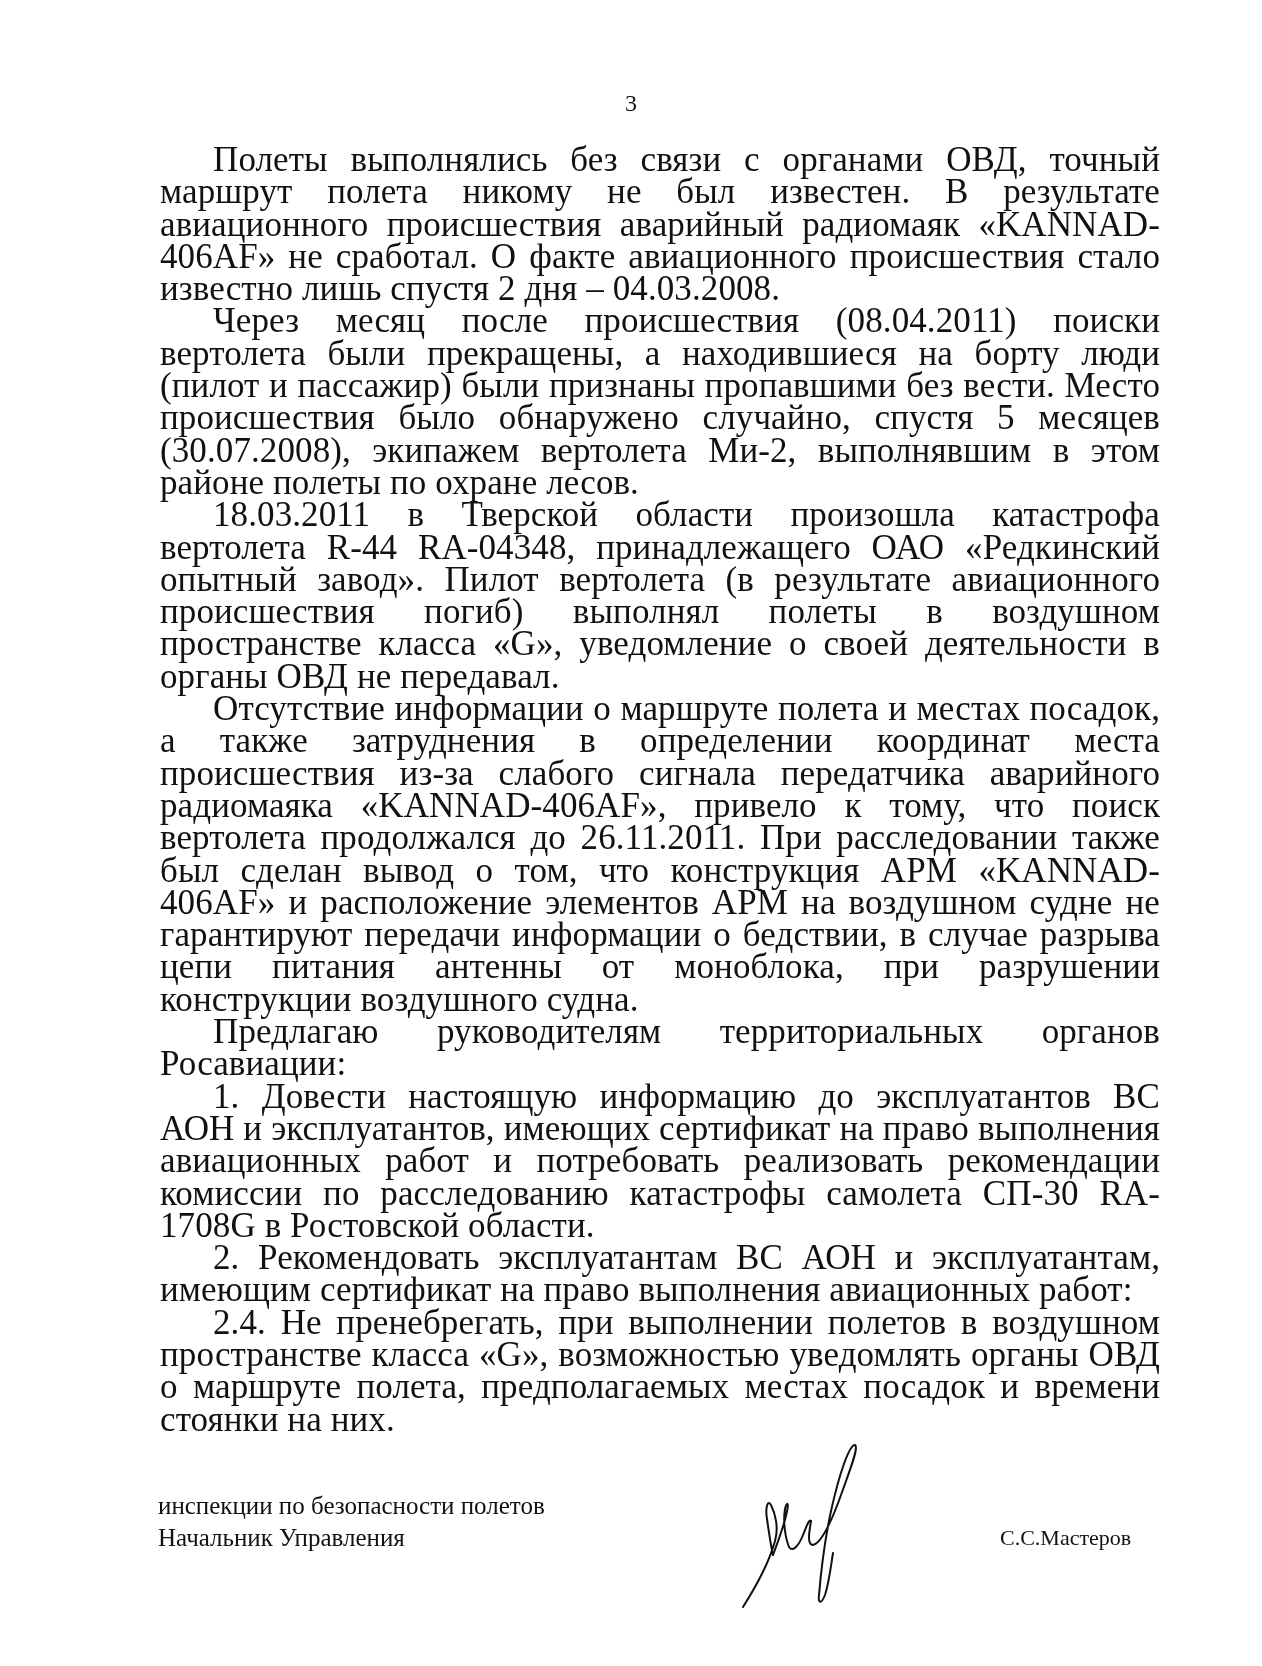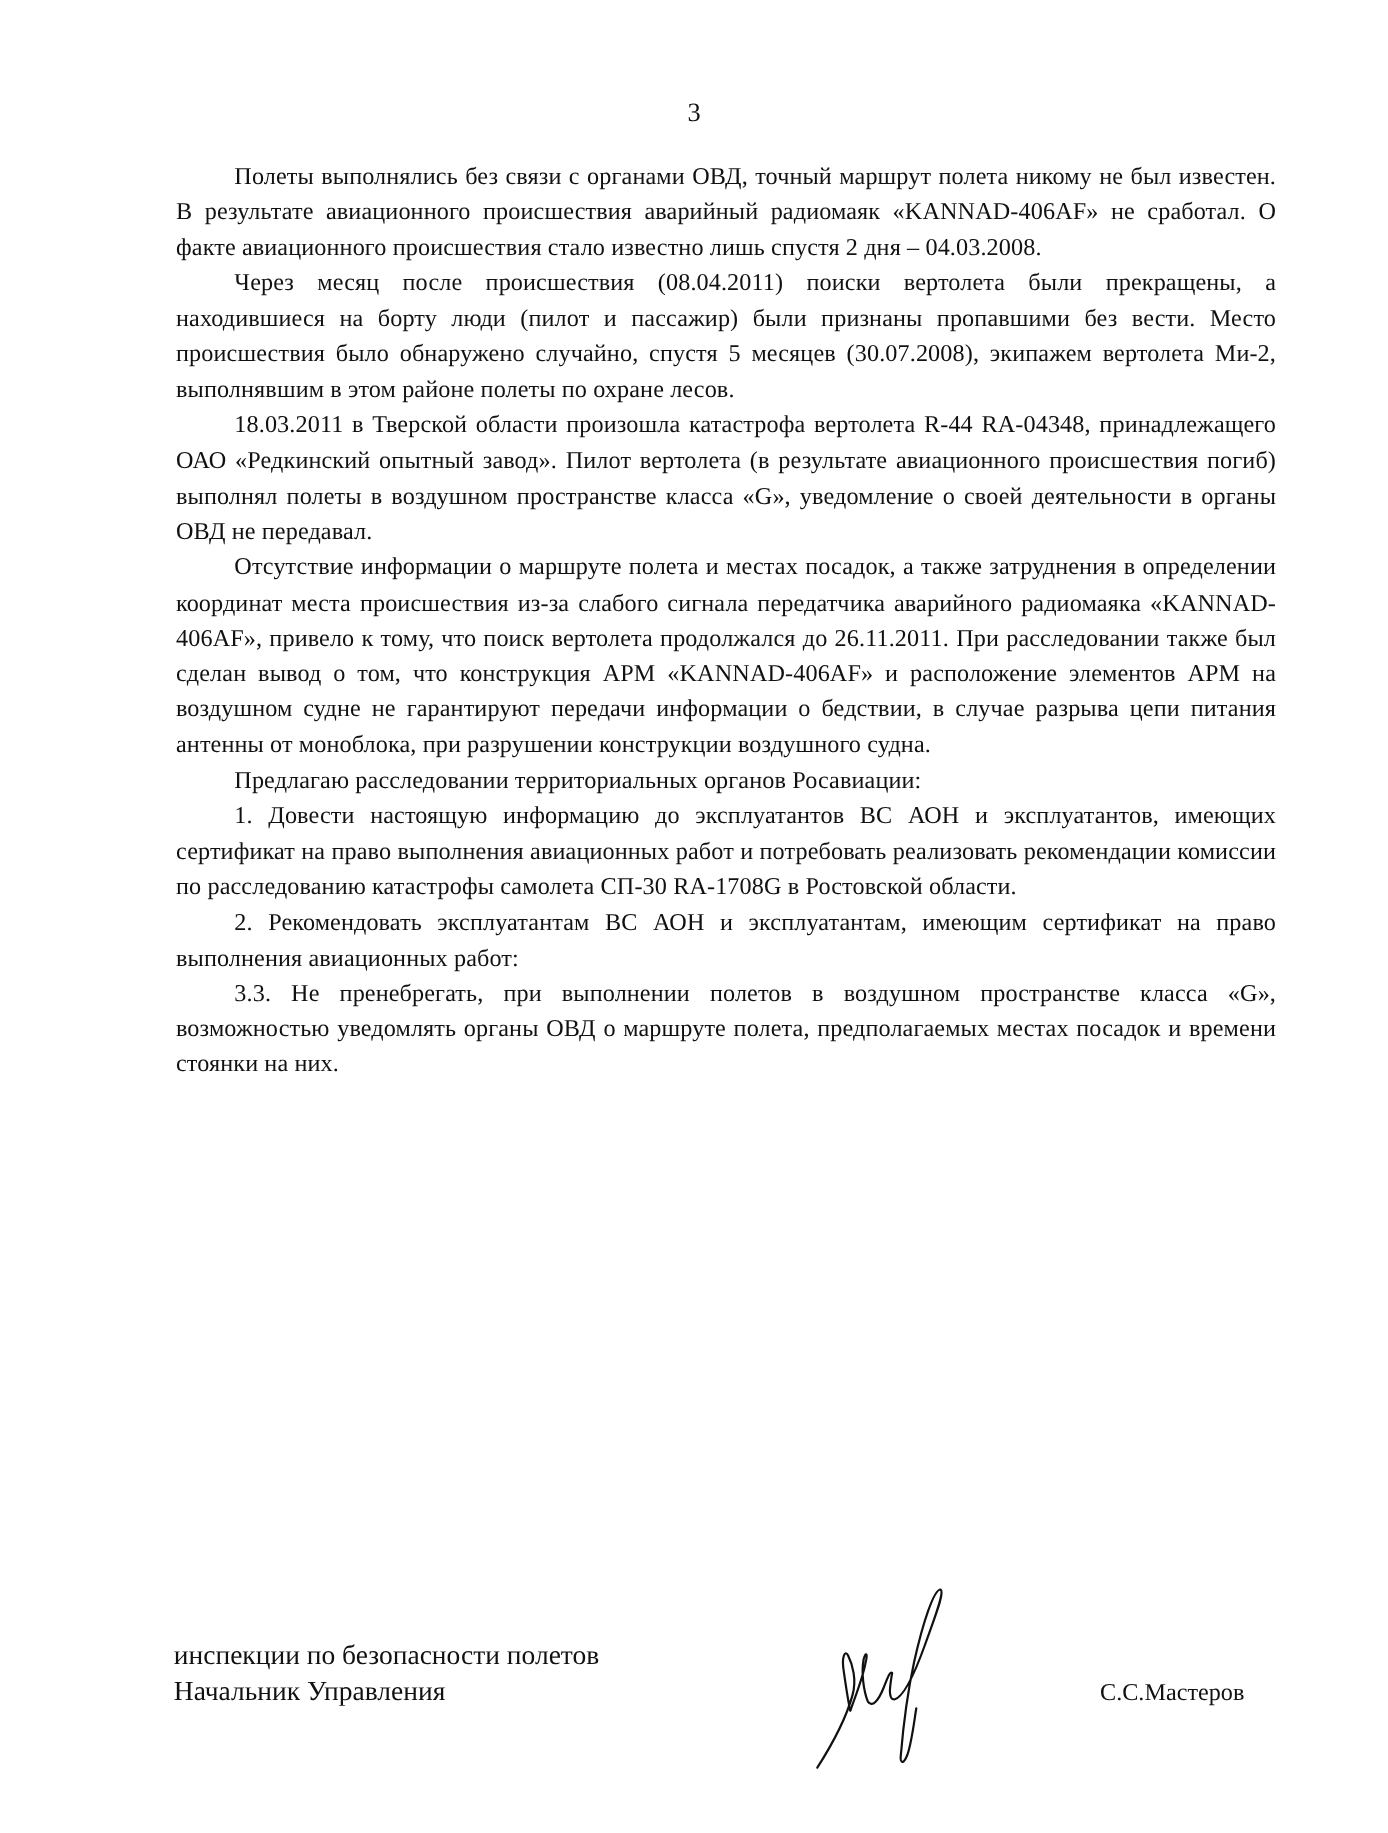--- a/index.html
+++ b/index.html
@@ -21,21 +21,21 @@
     left: 0;
     width: 1262px;
     text-align: center;
     font-size: 24px;
   }
   .body-text {
     position: absolute;
     left: 160px;
     top: 144px;
     width: 1000px;
-    font-size: 22px;
+    font-size: 35px;
     line-height: 32.3px;
   }
   .para {
     margin: 0;
     text-align: justify;
     text-indent: 53px;
     letter-spacing: 0.1px;
   }
   .signature-block {
     position: absolute;
@@ -71,24 +71,24 @@
 
 <div>
 
   <div class="page-number">3</div>
 
   <div class="body-text">
     <p class="para">Полеты выполнялись без связи с органами ОВД, точный маршрут полета никому не был известен. В результате авиационного происшествия аварийный радиомаяк «KANNAD-406AF» не сработал. О факте авиационного происшествия стало известно лишь спустя 2 дня – 04.03.2008.</p>
     <p class="para">Через месяц после происшествия (08.04.2011) поиски вертолета были прекращены, а находившиеся на борту люди (пилот и пассажир) были признаны пропавшими без вести. Место происшествия было обнаружено случайно, спустя 5 месяцев (30.07.2008), экипажем вертолета Ми-2, выполнявшим в этом районе полеты по охране лесов.</p>
     <p class="para">18.03.2011 в Тверской области произошла катастрофа вертолета R-44 RA-04348, принадлежащего ОАО «Редкинский опытный завод». Пилот вертолета (в результате авиационного происшествия погиб) выполнял полеты в воздушном пространстве класса «G», уведомление о своей деятельности в органы ОВД не передавал.</p>
     <p class="para">Отсутствие информации о маршруте полета и местах посадок, а также затруднения в определении координат места происшествия из-за слабого сигнала передатчика аварийного радиомаяка «KANNAD-406AF», привело к тому, что поиск вертолета продолжался до 26.11.2011. При расследовании также был сделан вывод о том, что конструкция АРМ «KANNAD-406AF» и расположение элементов АРМ на воздушном судне не гарантируют передачи информации о бедствии, в случае разрыва цепи питания антенны от моноблока, при разрушении конструкции воздушного судна.</p>
-    <p class="para">Предлагаю расследовании территориальных органов Росавиации:</p>
+    <p class="para">Предлагаю руководителям территориальных органов Росавиации:</p>
     <p class="para">1. Довести настоящую информацию до эксплуатантов ВС АОН и эксплуатантов, имеющих сертификат на право выполнения авиационных работ и потребовать реализовать рекомендации комиссии по расследованию катастрофы самолета СП-30 RA-1708G в Ростовской области.</p>
     <p class="para">2. Рекомендовать эксплуатантам ВС АОН и эксплуатантам, имеющим сертификат на право выполнения авиационных работ:</p>
-    <p class="para">3.3. Не пренебрегать, при выполнении полетов в воздушном пространстве класса «G», возможностью уведомлять органы ОВД о маршруте полета, предполагаемых местах посадок и времени стоянки на них.</p>
+    <p class="para">2.4. Не пренебрегать, при выполнении полетов в воздушном пространстве класса «G», возможностью уведомлять органы ОВД о маршруте полета, предполагаемых местах посадок и времени стоянки на них.</p>
   </div>
 
   <div class="signature-block">
     <div class="sig-title">
       <div>инспекции по безопасности полетов</div>
       <div>Начальник Управления</div>
     </div>
 
     <svg class="sig-mark" viewBox="0 0 160 175">
       <path d="M8 172 C 22 150, 34 128, 40 106 C 44 92, 40 78, 36 70 C 33 64, 30 72, 32 84 C 34 98, 36 112, 38 120" fill="none" stroke="#111" stroke-width="2" stroke-linecap="round"></path>

